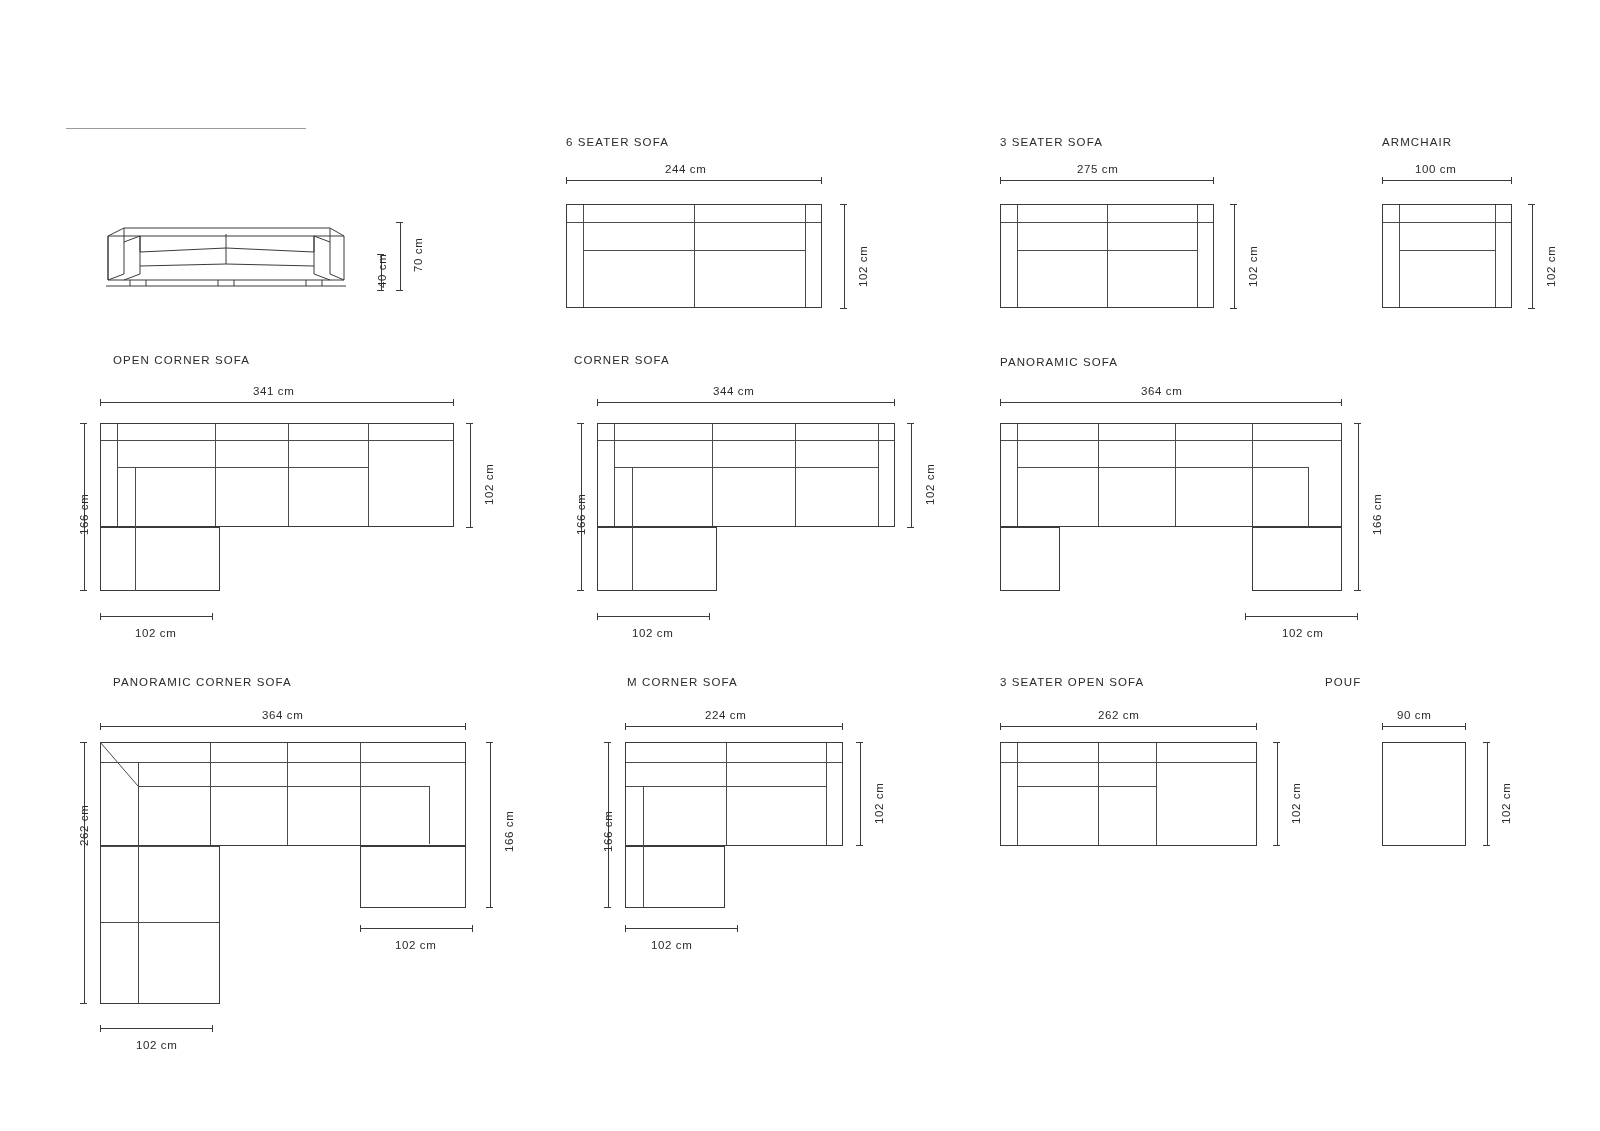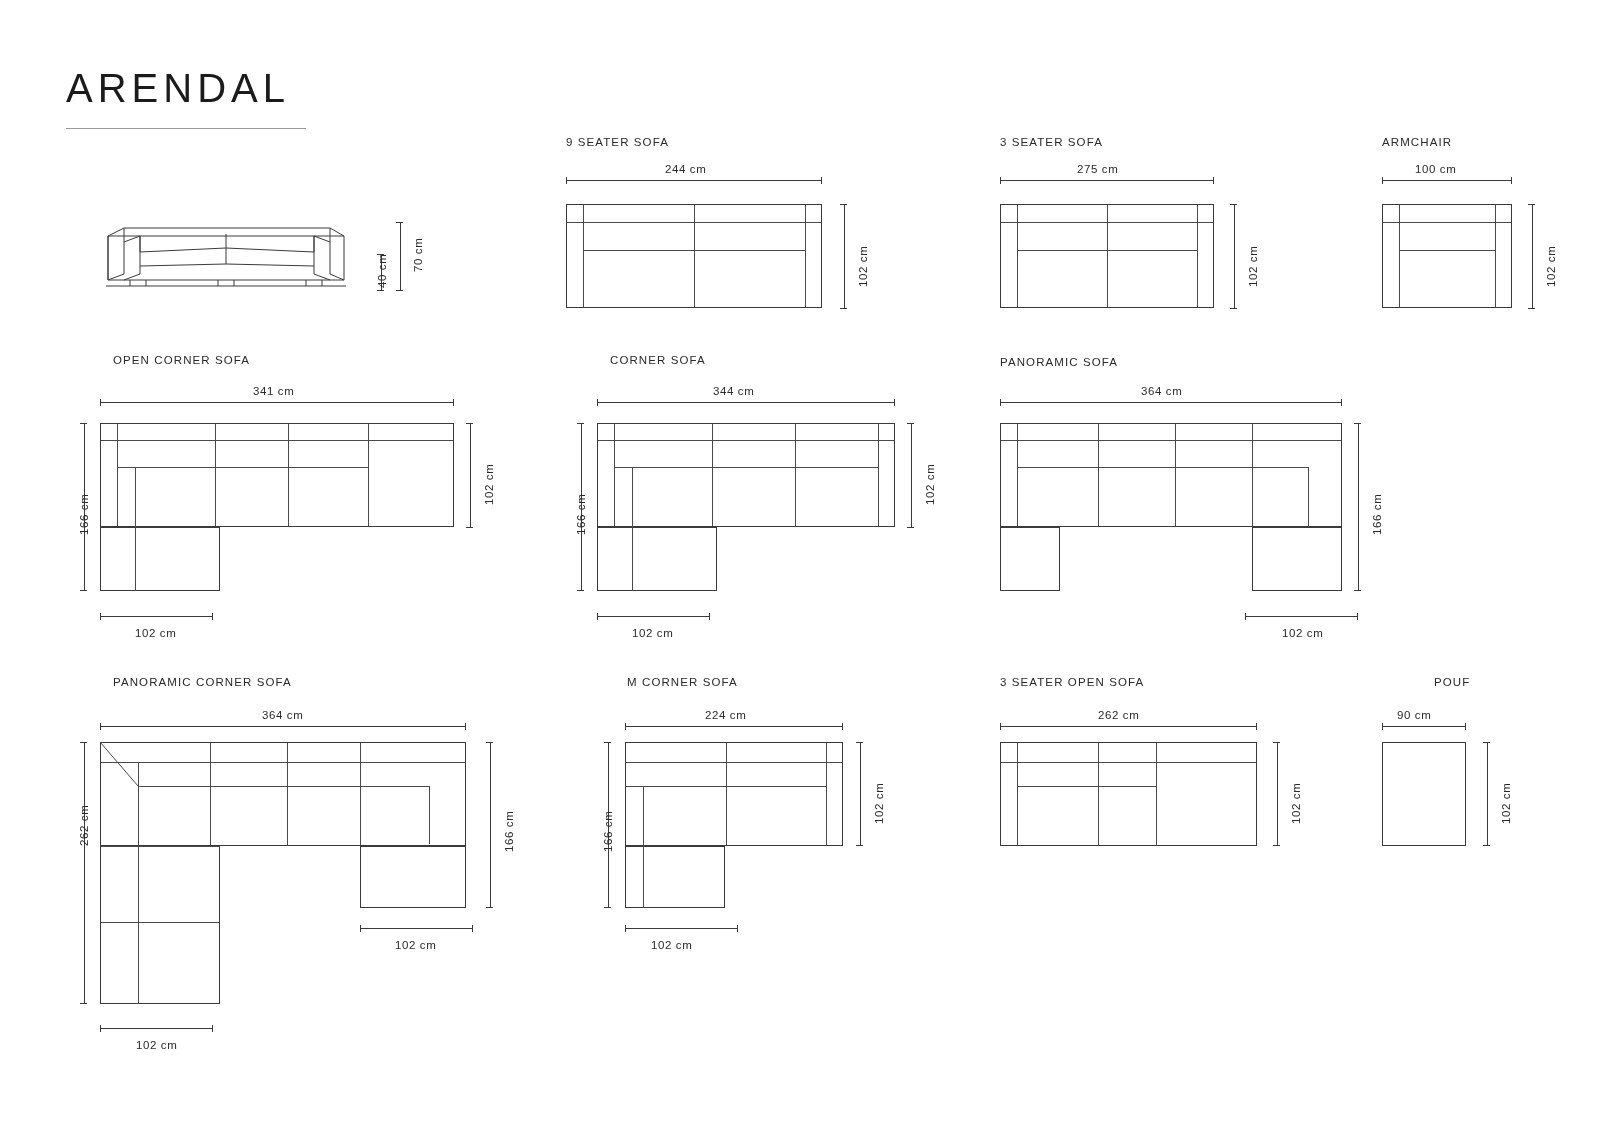--- a/index.html
+++ b/index.html
@@ -44,21 +44,20 @@
   .thinh{position:absolute;background:#4a4a4a;height:1px;}
 
   
   #persp{position:absolute;left:106px;top:218px;width:240px;height:72px;}
 </style>
 </head>
 <body>
 
 <div class="page">
 
-  <div id="brand-title" class="label" style="position:absolute;">ARENDAL</div>
   <div id="title-rule"></div>
 
   <div id="persp">
     <svg width="240" height="76" viewBox="0 0 240 76" xmlns="http://www.w3.org/2000/svg">
       <g fill="none" stroke="#3a3a3a" stroke-width="1">
 
         <path d="M2 18 L18 10 L224 10 L238 18 L238 62 L2 62 Z"></path>
 
         <path d="M2 18 L238 18"></path>
 
@@ -85,21 +84,21 @@
   <div class="vline" style="left:400px;top:222px;height:68px;"></div>
   <div class="tick-v" style="left:396px;top:222px;"></div>
   <div class="tick-v" style="left:396px;top:290px;"></div>
   <div class="dim vert" style="left:412px;top:272px;">70 cm</div>
 
   <div class="vline" style="left:381px;top:254px;height:36px;"></div>
   <div class="tick-v" style="left:377px;top:254px;"></div>
   <div class="tick-v" style="left:377px;top:290px;"></div>
   <div class="dim vert" style="left:376px;top:288px;">40 cm</div>
 
-  <div class="label" style="left:566px;top:136px;">9 SEATER SOFA</div>
+  <div class="label" style="left:566px;top:136px;">6 SEATER SOFA</div>
   <div class="hline" style="left:566px;top:180px;width:256px;"></div>
   <div class="tick-h" style="left:566px;top:177px;"></div>
   <div class="tick-h" style="left:821px;top:177px;"></div>
   <div class="dim" style="left:665px;top:163px;">244 cm</div>
 
   <div class="shape" style="left:566px;top:204px;width:256px;height:104px;"></div>
   <div class="thinh" style="left:567px;top:222px;width:254px;"></div>
   <div class="thinv" style="left:583px;top:205px;height:102px;"></div>
   <div class="thinv" style="left:805px;top:205px;height:102px;"></div>
   <div class="thinh" style="left:584px;top:250px;width:221px;"></div>
@@ -169,21 +168,21 @@
   <div class="vline" style="left:470px;top:423px;height:104px;"></div>
   <div class="tick-v" style="left:466px;top:423px;"></div>
   <div class="tick-v" style="left:466px;top:527px;"></div>
   <div class="dim vert" style="left:483px;top:505px;">102 cm</div>
 
   <div class="hline" style="left:100px;top:616px;width:113px;"></div>
   <div class="tick-h" style="left:100px;top:613px;"></div>
   <div class="tick-h" style="left:212px;top:613px;"></div>
   <div class="dim" style="left:135px;top:627px;">102 cm</div>
 
-  <div class="label" style="left:610px;top:354px;">CORNER SOFA</div>
+  <div class="label" style="left:574px;top:354px;">CORNER SOFA</div>
   <div class="hline" style="left:597px;top:402px;width:298px;"></div>
   <div class="tick-h" style="left:597px;top:399px;"></div>
   <div class="tick-h" style="left:894px;top:399px;"></div>
   <div class="dim" style="left:713px;top:385px;">344 cm</div>
 
   <div class="shape" style="left:597px;top:423px;width:298px;height:104px;"></div>
   <div class="shape" style="left:597px;top:527px;width:120px;height:64px;"></div>
   <div class="thinh" style="left:598px;top:440px;width:296px;"></div>
   <div class="thinv" style="left:614px;top:424px;height:102px;"></div>
   <div class="thinv" style="left:878px;top:424px;height:102px;"></div>
@@ -319,21 +318,21 @@
   <div class="thinv" style="left:1017px;top:743px;height:102px;"></div>
   <div class="thinh" style="left:1018px;top:786px;width:138px;"></div>
   <div class="thinv" style="left:1098px;top:743px;height:102px;"></div>
   <div class="thinv" style="left:1156px;top:743px;height:102px;"></div>
 
   <div class="vline" style="left:1277px;top:742px;height:104px;"></div>
   <div class="tick-v" style="left:1273px;top:742px;"></div>
   <div class="tick-v" style="left:1273px;top:845px;"></div>
   <div class="dim vert" style="left:1290px;top:824px;">102 cm</div>
 
-  <div class="label" style="left:1434px;top:676px;">POUF</div>
+  <div class="label" style="left:1325px;top:676px;">POUF</div>
   <div class="hline" style="left:1382px;top:726px;width:84px;"></div>
   <div class="tick-h" style="left:1382px;top:723px;"></div>
   <div class="tick-h" style="left:1465px;top:723px;"></div>
   <div class="dim" style="left:1397px;top:709px;">90 cm</div>
 
   <div class="shape" style="left:1382px;top:742px;width:84px;height:104px;"></div>
 
   <div class="vline" style="left:1487px;top:742px;height:104px;"></div>
   <div class="tick-v" style="left:1483px;top:742px;"></div>
   <div class="tick-v" style="left:1483px;top:845px;"></div>

